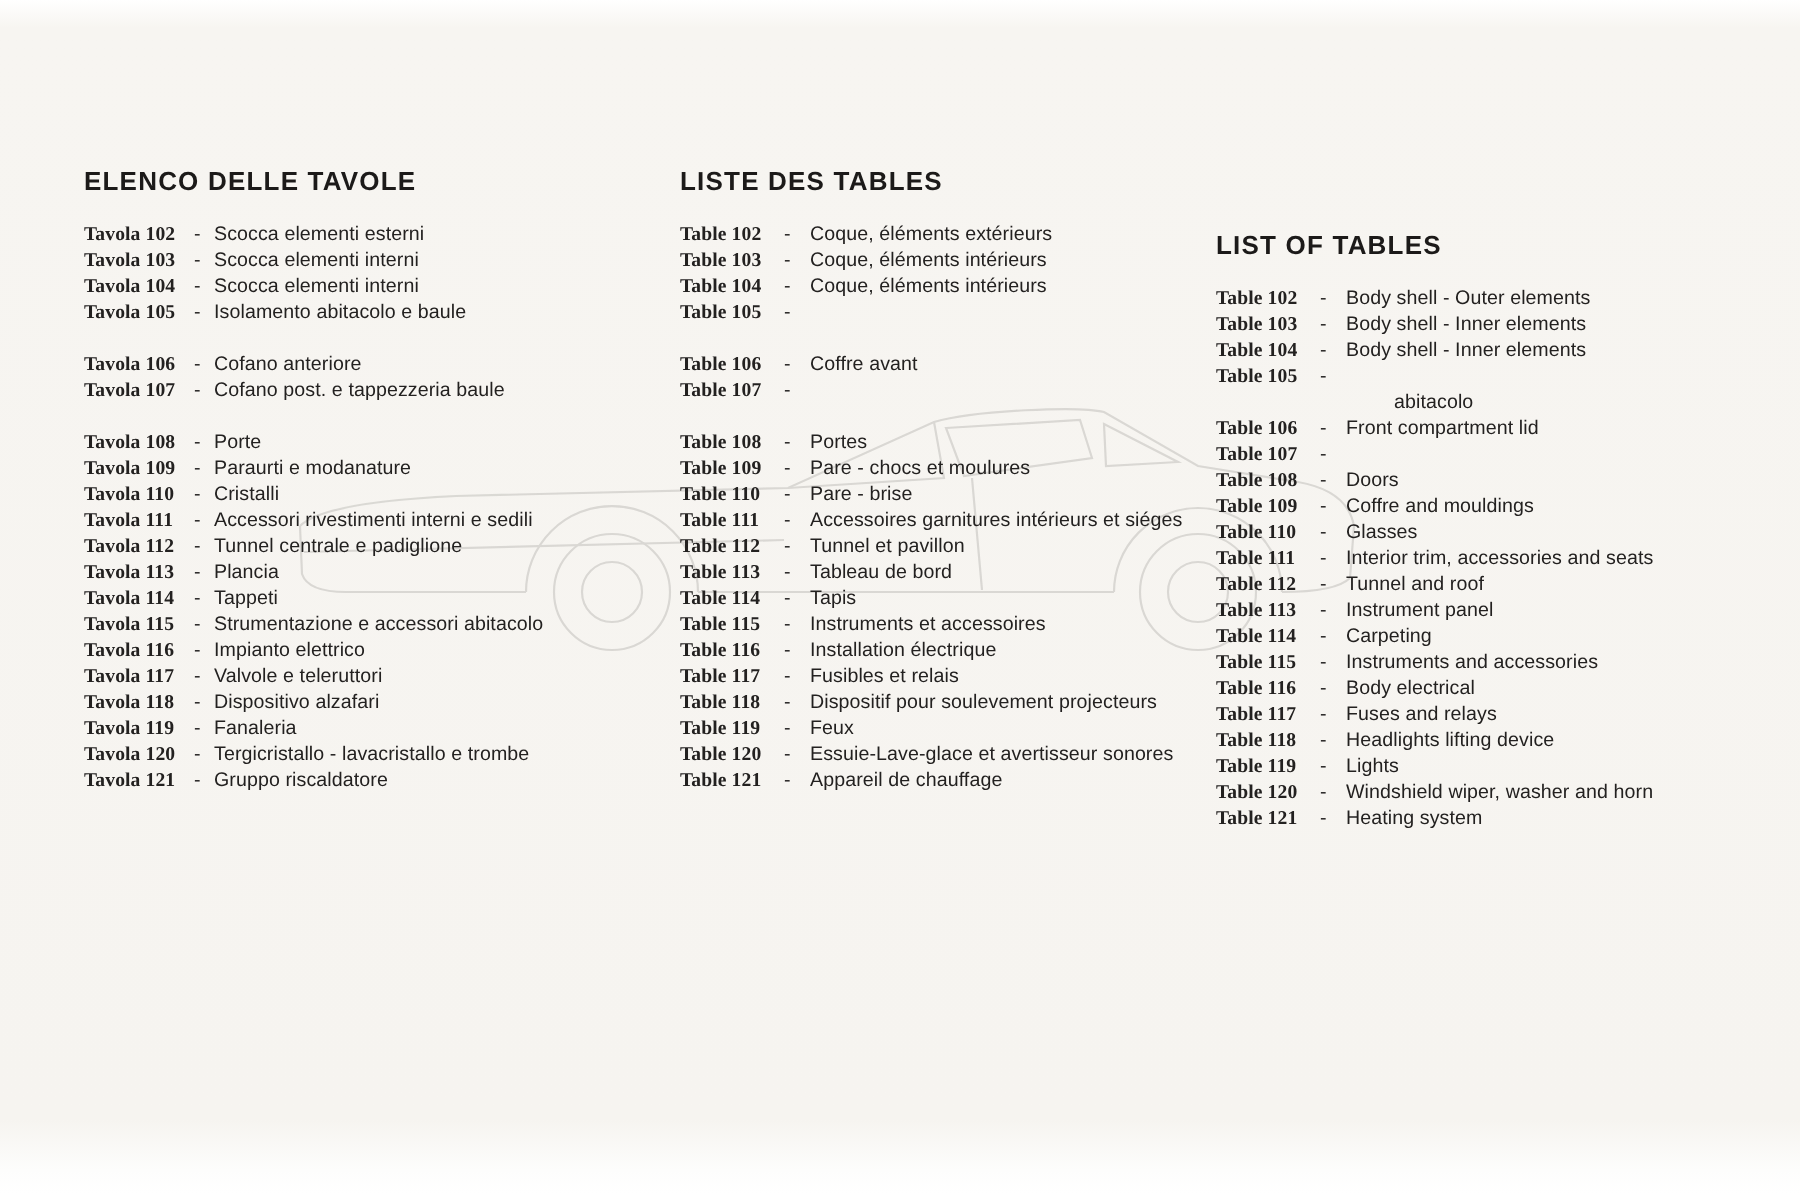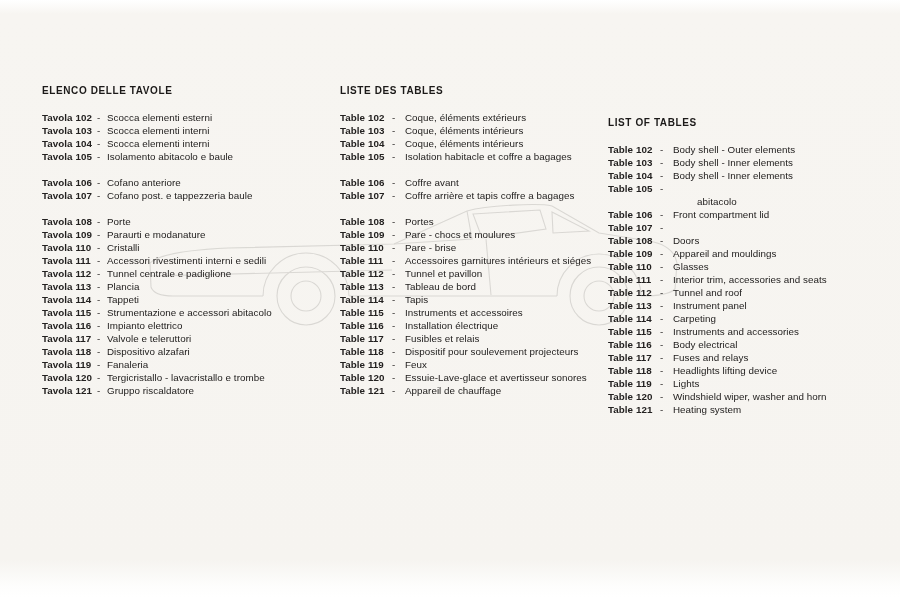--- a/index.html
+++ b/index.html
@@ -8,26 +8,26 @@
     font-family:"Liberation Sans", sans-serif;
     background:linear-gradient(#ffffff 0px,#f7f5f1 14px,#f6f4f0 560px,#fdfdfc 585px,#ffffff 597px);
   }
   .page{position:absolute;inset:0;}
   .watermark{position:absolute;left:0;top:0;width:900px;height:597px;pointer-events:none;}
   .col{position:absolute;top:84px;color:#232120;}
   .col-it{left:42px;width:280px;}
   .col-fr{left:340px;width:282px;}
   .col-en{left:608px;width:292px;margin-top:32px;}
   .heading{
-    font-size:10px;font-weight:700;letter-spacing:.6px;
+    font-size:13px;font-weight:700;letter-spacing:.6px;
     height:13px;line-height:13px;white-space:nowrap;color:#1c1a19;
   }
   .rows{margin-top:13.5px;}
   .row{display:flex;height:13px;line-height:13px;font-size:9.8px;white-space:nowrap;letter-spacing:.05px;}
-  .lbl{flex:none;min-width:55px;font-weight:700;}
+  .lbl{flex:none;min-width:55px;font-weight:700;font-family:Liberation Serif, serif;}
   .col-fr .lbl,.col-en .lbl{min-width:52px;}
   .dash{flex:none;width:10px;color:#2a2827;}
   .col-fr .dash,.col-en .dash{width:13px;}
   .desc{flex:none;}
   .cont{padding-left:89px;}
   .gap{height:13px;}
 </style>
 </head>
 <body>
 
@@ -175,32 +175,30 @@
           <span class="desc">Coque, éléments intérieurs</span>
         </div>
         <div class="row">
           <span class="lbl">Table 104</span>
           <span class="dash">-</span>
           <span class="desc">Coque, éléments intérieurs</span>
         </div>
         <div class="row">
           <span class="lbl">Table 105</span>
           <span class="dash">-</span>
-          <span class="desc">Isolation habitacle et coffre a bagages</span>
         </div>
         <div class="row gap"></div>
         <div class="row">
           <span class="lbl">Table 106</span>
           <span class="dash">-</span>
           <span class="desc">Coffre avant</span>
         </div>
         <div class="row">
           <span class="lbl">Table 107</span>
           <span class="dash">-</span>
-          <span class="desc">Coffre arrière et tapis coffre a bagages</span>
         </div>
         <div class="row gap"></div>
         <div class="row">
           <span class="lbl">Table 108</span>
           <span class="dash">-</span>
           <span class="desc">Portes</span>
         </div>
         <div class="row">
           <span class="lbl">Table 109</span>
           <span class="dash">-</span>
@@ -304,21 +302,21 @@
           <span class="dash">-</span>
         </div>
         <div class="row">
           <span class="lbl">Table 108</span>
           <span class="dash">-</span>
           <span class="desc">Doors</span>
         </div>
         <div class="row">
           <span class="lbl">Table 109</span>
           <span class="dash">-</span>
-          <span class="desc">Appareil and mouldings</span>
+          <span class="desc">Coffre and mouldings</span>
         </div>
         <div class="row">
           <span class="lbl">Table 110</span>
           <span class="dash">-</span>
           <span class="desc">Glasses</span>
         </div>
         <div class="row">
           <span class="lbl">Table 111</span>
           <span class="dash">-</span>
           <span class="desc">Interior trim, accessories and seats</span>

